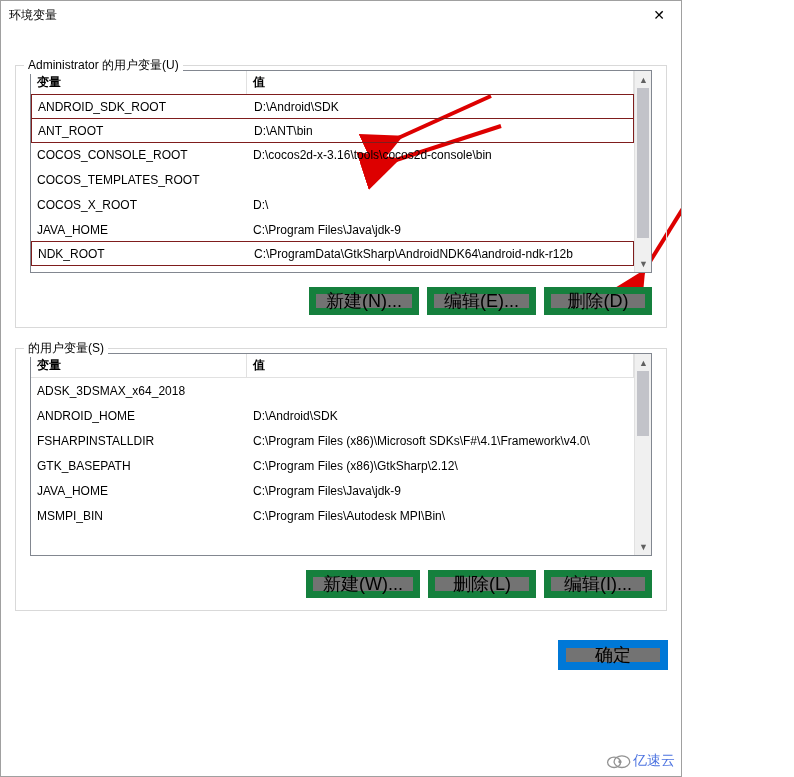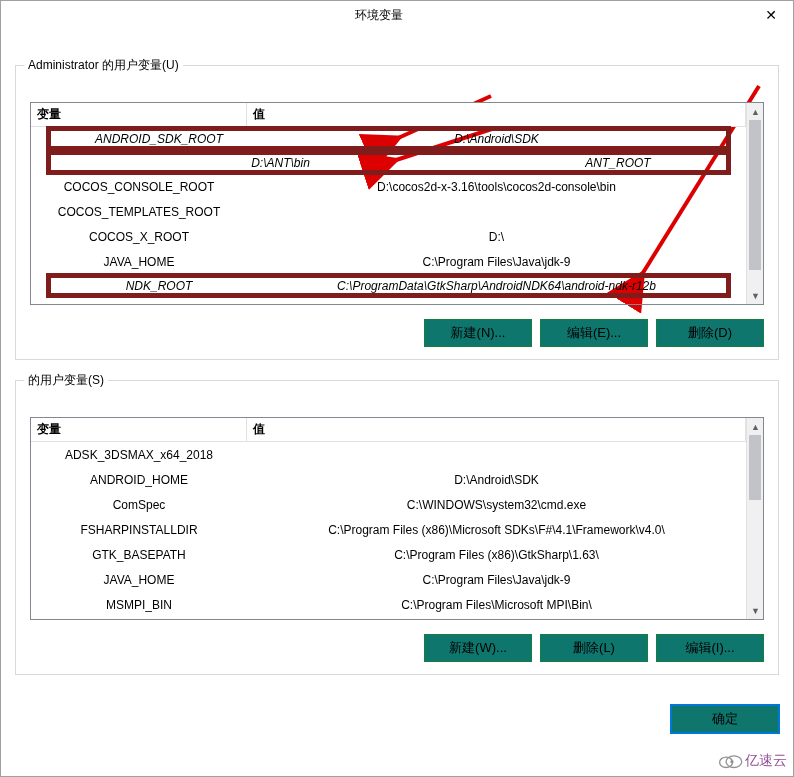--- a/index.html
+++ b/index.html
@@ -4,27 +4,26 @@
 <style>
   * { box-sizing: border-box; }
   html, body { margin: 0; padding: 0; }
   body {
     font-family: "Microsoft YaHei", "Segoe UI", Tahoma, sans-serif;
     font-size: 12px;
     background: #fff;
     color: #000;
   }
   .window {
-    width: 794px;
+    width: 682px;
     height: 777px;
     border: 1px solid #a0a0a0;
     position: relative;
     background: #fff;
     overflow: hidden;
-    text-align: center;
   }
   .titlebar {
     height: 28px;
     background: #fff;
     display: flex;
     align-items: center;
     padding: 0 0 0 8px;
     font-size: 12px;
   }
   .titlebar-title { flex: 1; }
@@ -35,21 +34,21 @@
     align-items: center;
     justify-content: center;
     font-size: 14px;
     cursor: pointer;
   }
   .body-area {
     padding: 8px 14px 10px 14px;
   }
   .group {
     border: 1px solid #d9d9d9;
-    padding: 36px 14px 12px 14px;
+    padding: 4px 14px 12px 14px;
     margin-bottom: 20px;
     position: relative;
   }
   .group-label {
     position: absolute;
     top: -9px;
     left: 8px;
     background: #fff;
     padding: 0 4px;
     font-size: 12px;
@@ -82,21 +81,21 @@
     height: 25px;
     align-items: center;
     font-size: 12px;
   }
   .cell {
     padding: 3px 6px;
     white-space: nowrap;
     overflow: hidden;
     text-overflow: ellipsis;
   }
-  .hl-red { border: 5px solid #7f1d1d; margin: -1px 15px; font-style: italic; }
+  .hl-red { border: 1px solid #7f1d1d; margin: -1px 0; }
   .scrollbar {
     width: 17px;
     flex: 0 0 17px;
     background: #f0f0f0;
     border-left: 1px solid #e1e1e1;
     position: relative;
   }
   .scrollbar .arrow {
     width: 17px; height: 17px;
     display: flex; align-items: center; justify-content: center;
@@ -109,23 +108,23 @@
   }
   .btn-row {
     display: flex;
     justify-content: flex-end;
     gap: 8px;
     margin-top: 14px;
   }
   .btn {
     min-width: 108px;
     height: 28px;
-    background: #0f766e;
-    border: 1px solid #15803d;
-    font-size: 13px;
+    background: #737373;
+    border: 7px solid #15803d;
+    font-size: 18px;
     display: flex;
     align-items: center;
     justify-content: center;
     padding: 0 10px;
     cursor: pointer;
   }
   .btn.primary-out {
     box-shadow: 0 0 0 1px #0078d7;
     border-color: #0078d7;
   }
@@ -135,21 +134,21 @@
     gap: 8px;
     margin-top: 30px;
   }
   
   .anno { position: absolute; pointer-events: none; }
   .watermark {
     position: absolute;
     right: 6px;
     bottom: 6px;
     font-size: 14px;
-    color: #701a75;
+    color: #1d4ed8;
     display: flex;
     align-items: center;
     gap: 2px;
     opacity: 0.8;
   }
   .watermark svg { width: 26px; height: 16px; }
 </style>
 </head>
 <body>
 
@@ -181,22 +180,22 @@
           <div class="listbox-header">
             <div class="col-h col-var">变量</div>
             <div class="col-h col-val">值</div>
           </div>
           <div id="user-rows">
               <div class="row hl-red">
                 <div class="cell col-var">ANDROID_SDK_ROOT</div>
                 <div class="cell col-val">D:\Android\SDK</div>
               </div>
               <div class="row hl-red">
+                <div class="cell col-var">ANT_ROOT</div>
                 <div class="cell col-val">D:\ANT\bin</div>
-                <div class="cell col-var">ANT_ROOT</div>
               </div>
               <div class="row">
                 <div class="cell col-var">COCOS_CONSOLE_ROOT</div>
                 <div class="cell col-val">D:\cocos2d-x-3.16\tools\cocos2d-console\bin</div>
               </div>
               <div class="row">
                 <div class="cell col-var">COCOS_TEMPLATES_ROOT</div>
               </div>
               <div class="row">
                 <div class="cell col-var">COCOS_X_ROOT</div>
@@ -237,38 +236,34 @@
           </div>
           <div id="sys-rows">
               <div class="row">
                 <div class="cell col-var">ADSK_3DSMAX_x64_2018</div>
               </div>
               <div class="row">
                 <div class="cell col-var">ANDROID_HOME</div>
                 <div class="cell col-val">D:\Android\SDK</div>
               </div>
               <div class="row">
-                <div class="cell col-var">ComSpec</div>
-                <div class="cell col-val">C:\WINDOWS\system32\cmd.exe</div>
-              </div>
-              <div class="row">
                 <div class="cell col-var">FSHARPINSTALLDIR</div>
                 <div class="cell col-val">C:\Program Files (x86)\Microsoft SDKs\F#\4.1\Framework\v4.0\</div>
               </div>
               <div class="row">
                 <div class="cell col-var">GTK_BASEPATH</div>
-                <div class="cell col-val">C:\Program Files (x86)\GtkSharp\1.63\</div>
+                <div class="cell col-val">C:\Program Files (x86)\GtkSharp\2.12\</div>
               </div>
               <div class="row">
                 <div class="cell col-var">JAVA_HOME</div>
                 <div class="cell col-val">C:\Program Files\Java\jdk-9</div>
               </div>
               <div class="row">
                 <div class="cell col-var">MSMPI_BIN</div>
-                <div class="cell col-val">C:\Program Files\Microsoft MPI\Bin\</div>
+                <div class="cell col-val">C:\Program Files\Autodesk MPI\Bin\</div>
               </div>
             </div>
         </div>
         <div class="scrollbar">
           <div class="arrow">▲</div>
           <div class="thumb" style="top:17px;height:65px;"></div>
           <div class="arrow" style="position:absolute;bottom:0;">▼</div>
         </div>
       </div>
 

